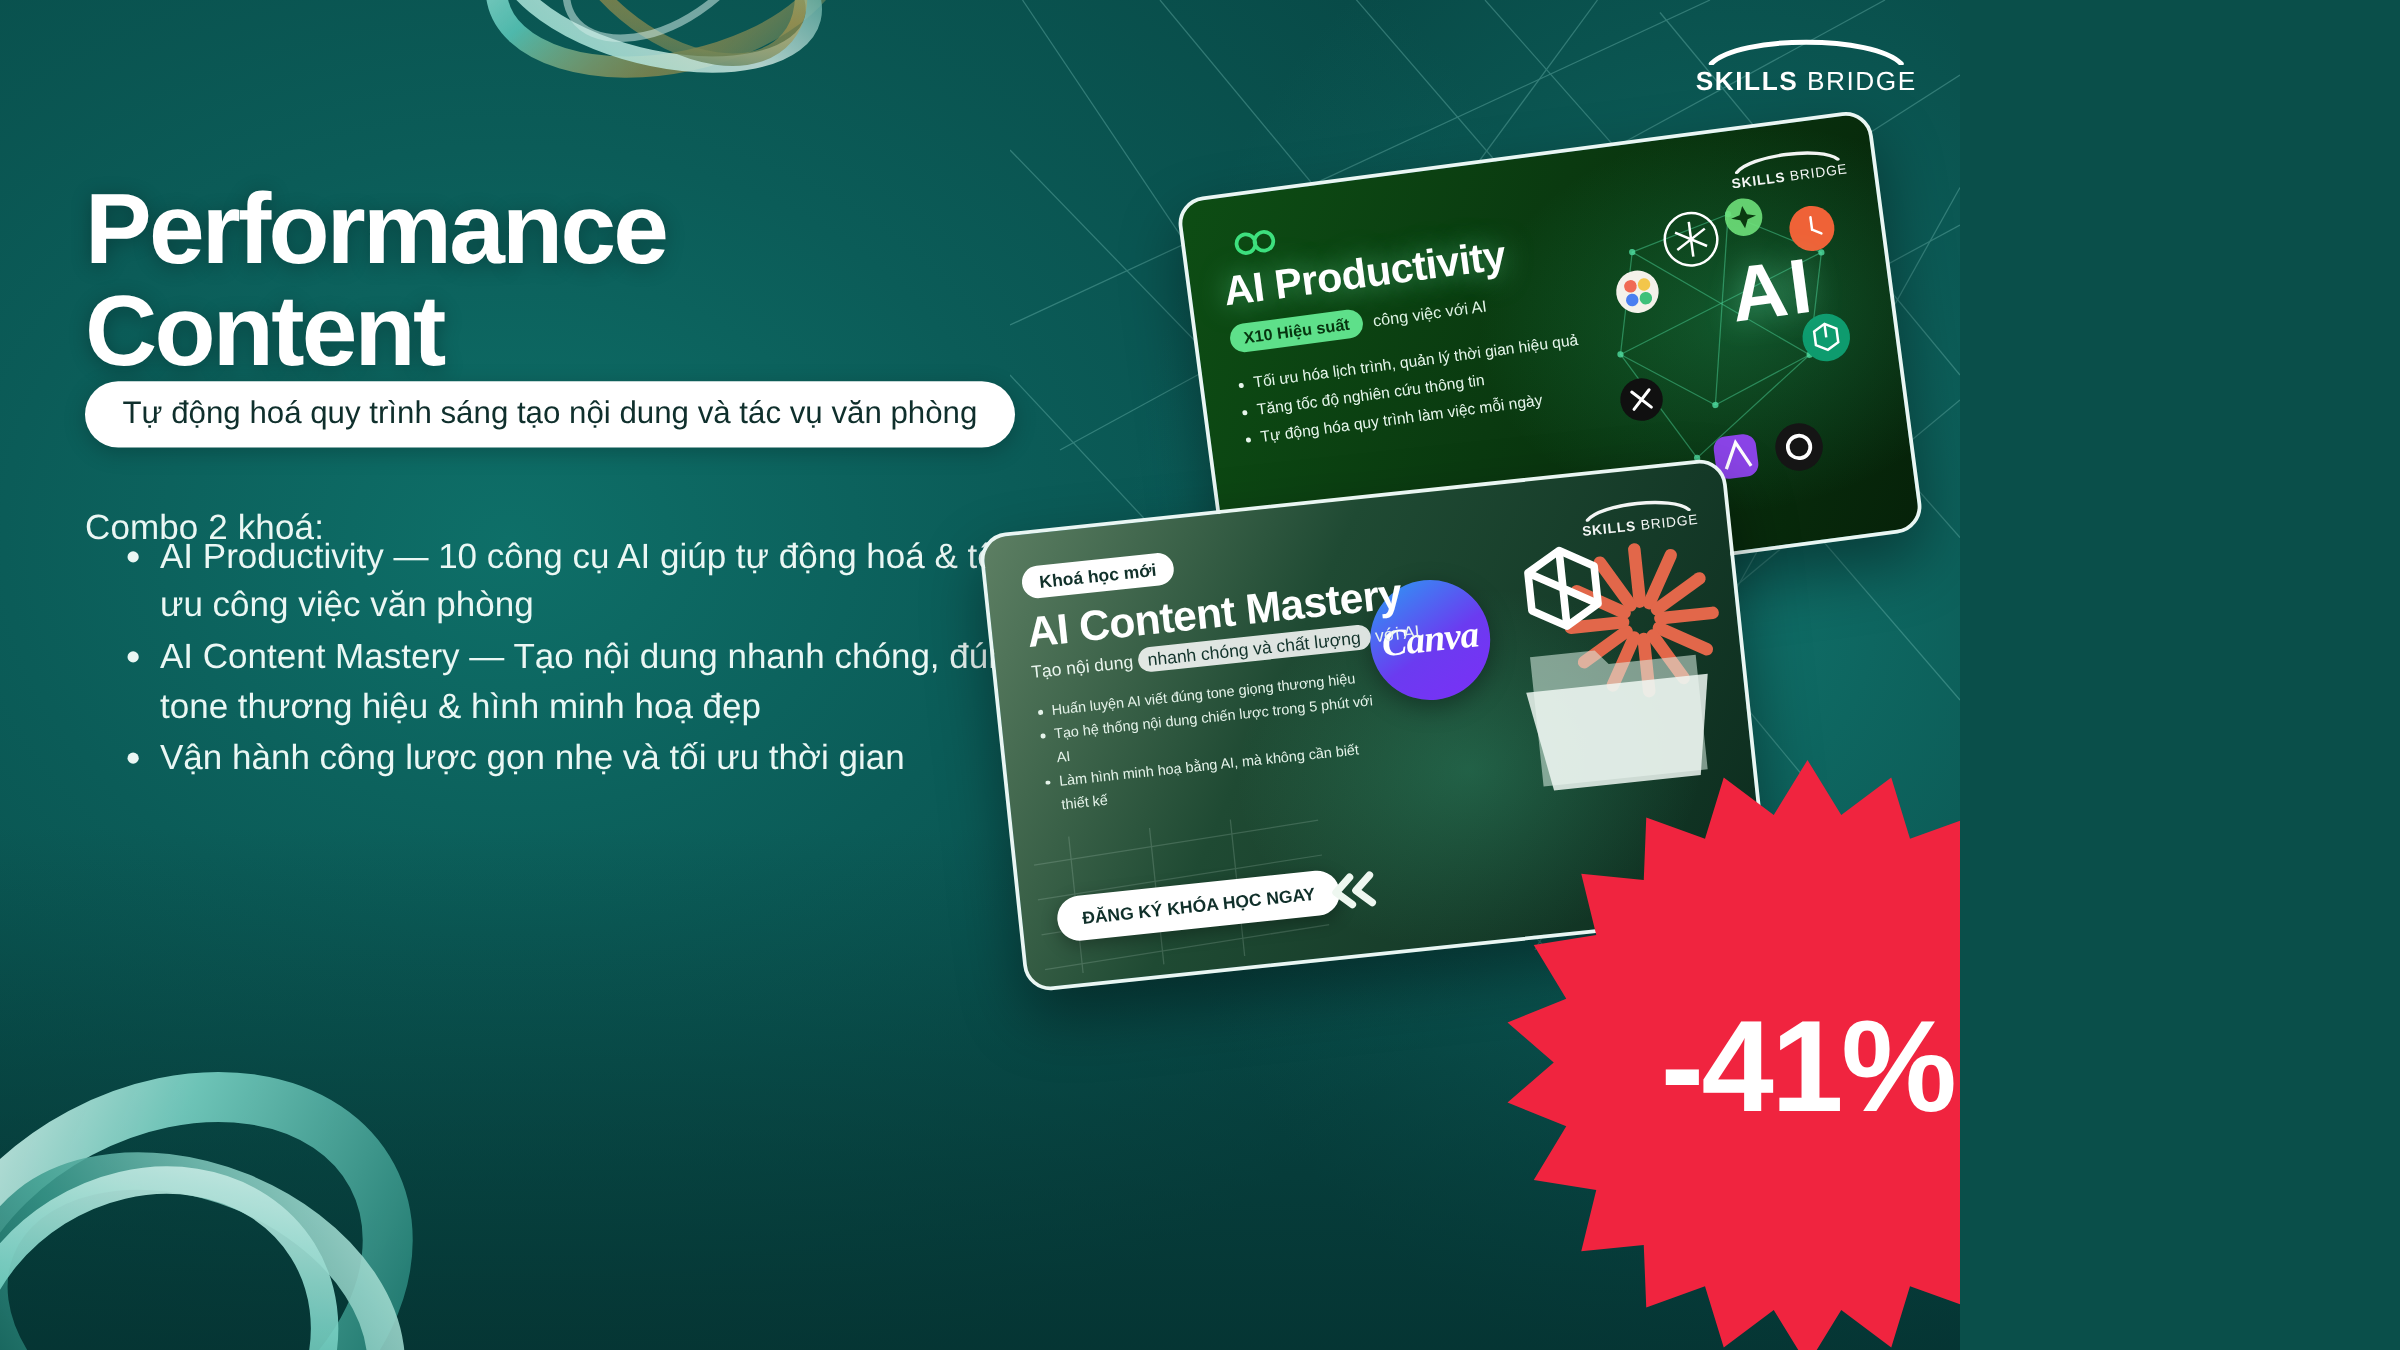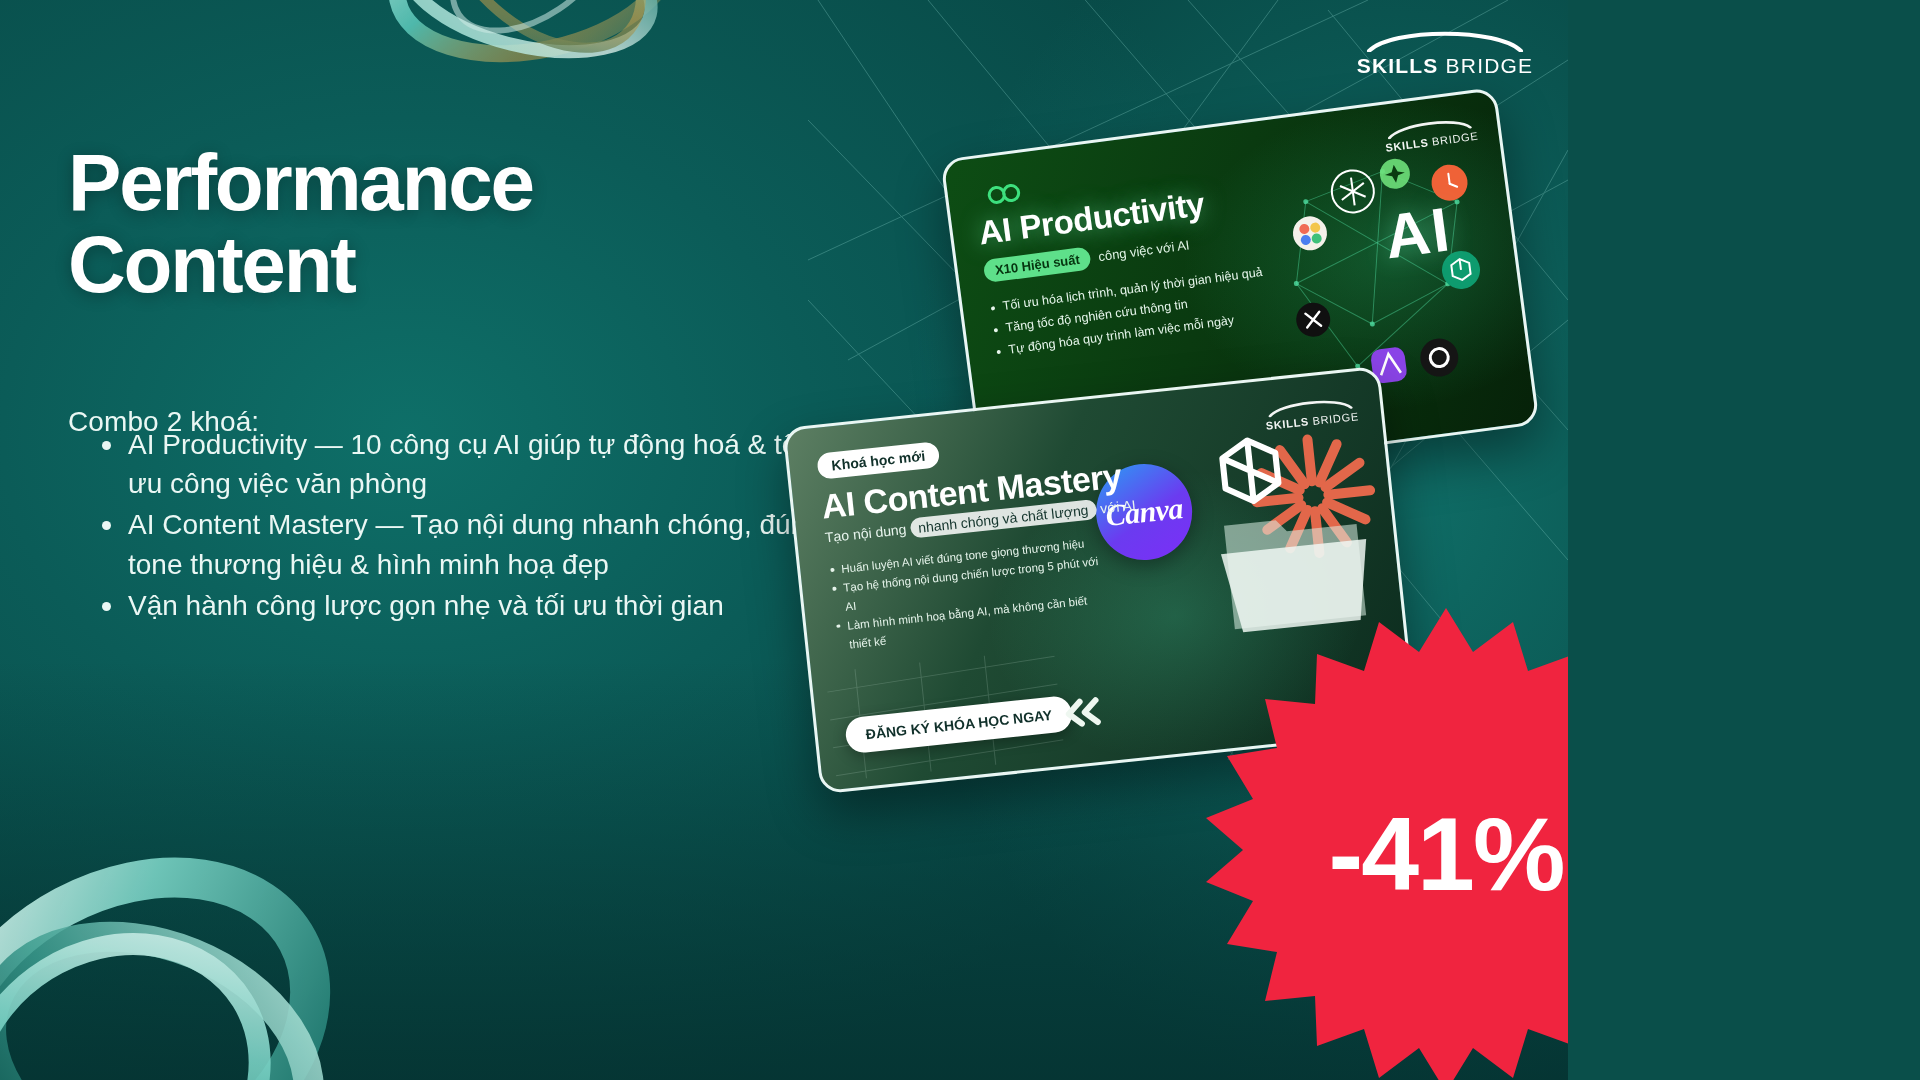--- a/index.html
+++ b/index.html
@@ -275,20 +275,21 @@
       <span class="b1">SKILLS</span>
       <span class="b2">BRIDGE</span>
     </div>
   </div>
 
   <div class="headline">
     <span>Performance</span>
     <span class="l2">Content</span>
   </div>
 
+  <div class="subtitle-pill">Tự động hoá quy trình sáng tạo nội dung và tác vụ văn phòng</div>
 
   <div class="combo-label">Combo 2 khoá:</div>
 
   <ul class="feature-list">
     <li>AI Productivity — 10 công cụ AI giúp tự động hoá &amp; tối ưu công việc văn phòng</li>
     <li>AI Content Mastery — Tạo nội dung nhanh chóng, đúng tone thương hiệu &amp; hình minh hoạ đẹp</li>
     <li>Vận hành công lược gọn nhẹ và tối ưu thời gian</li>
   </ul>
 
   <div class="card card-prod">

